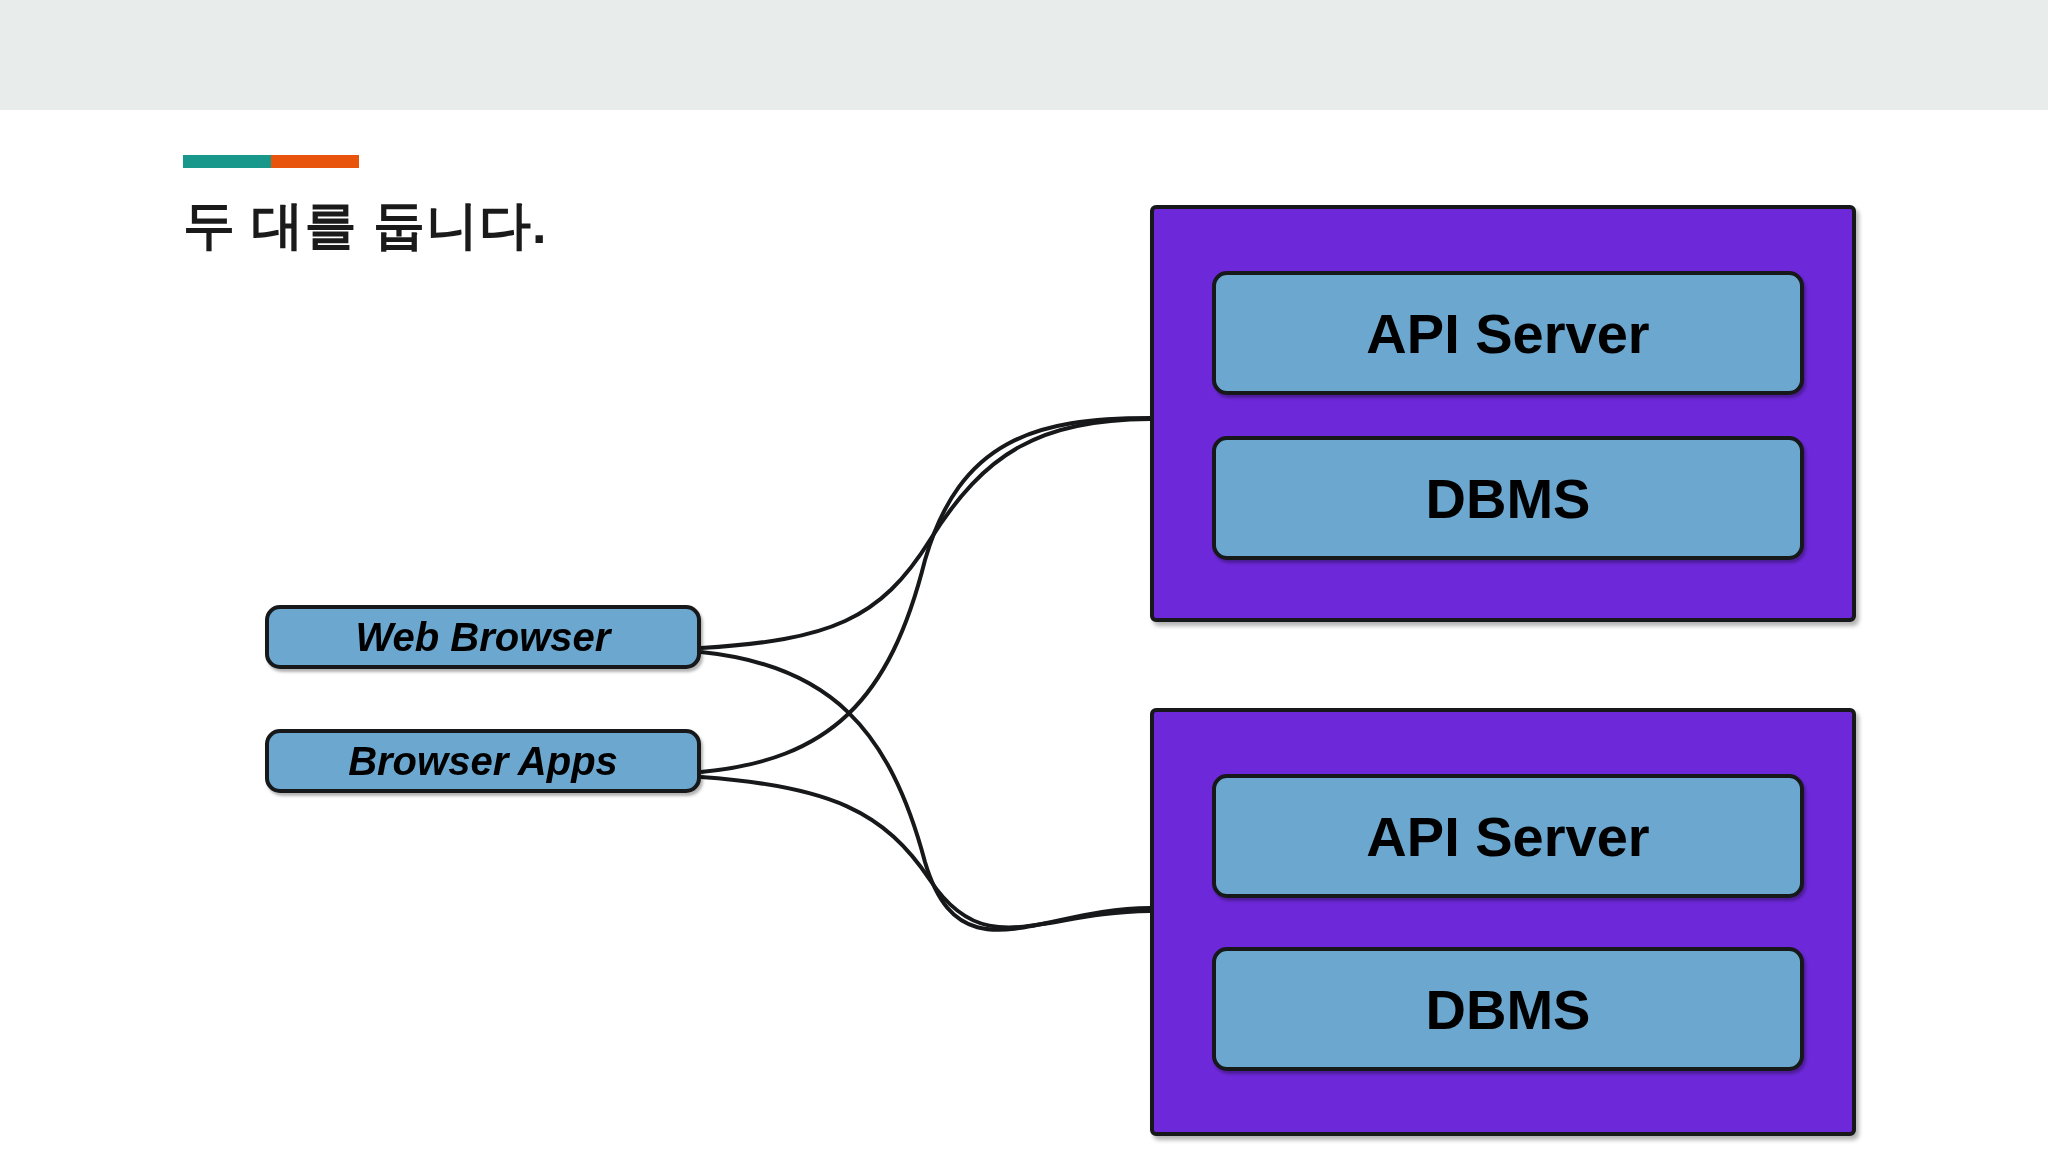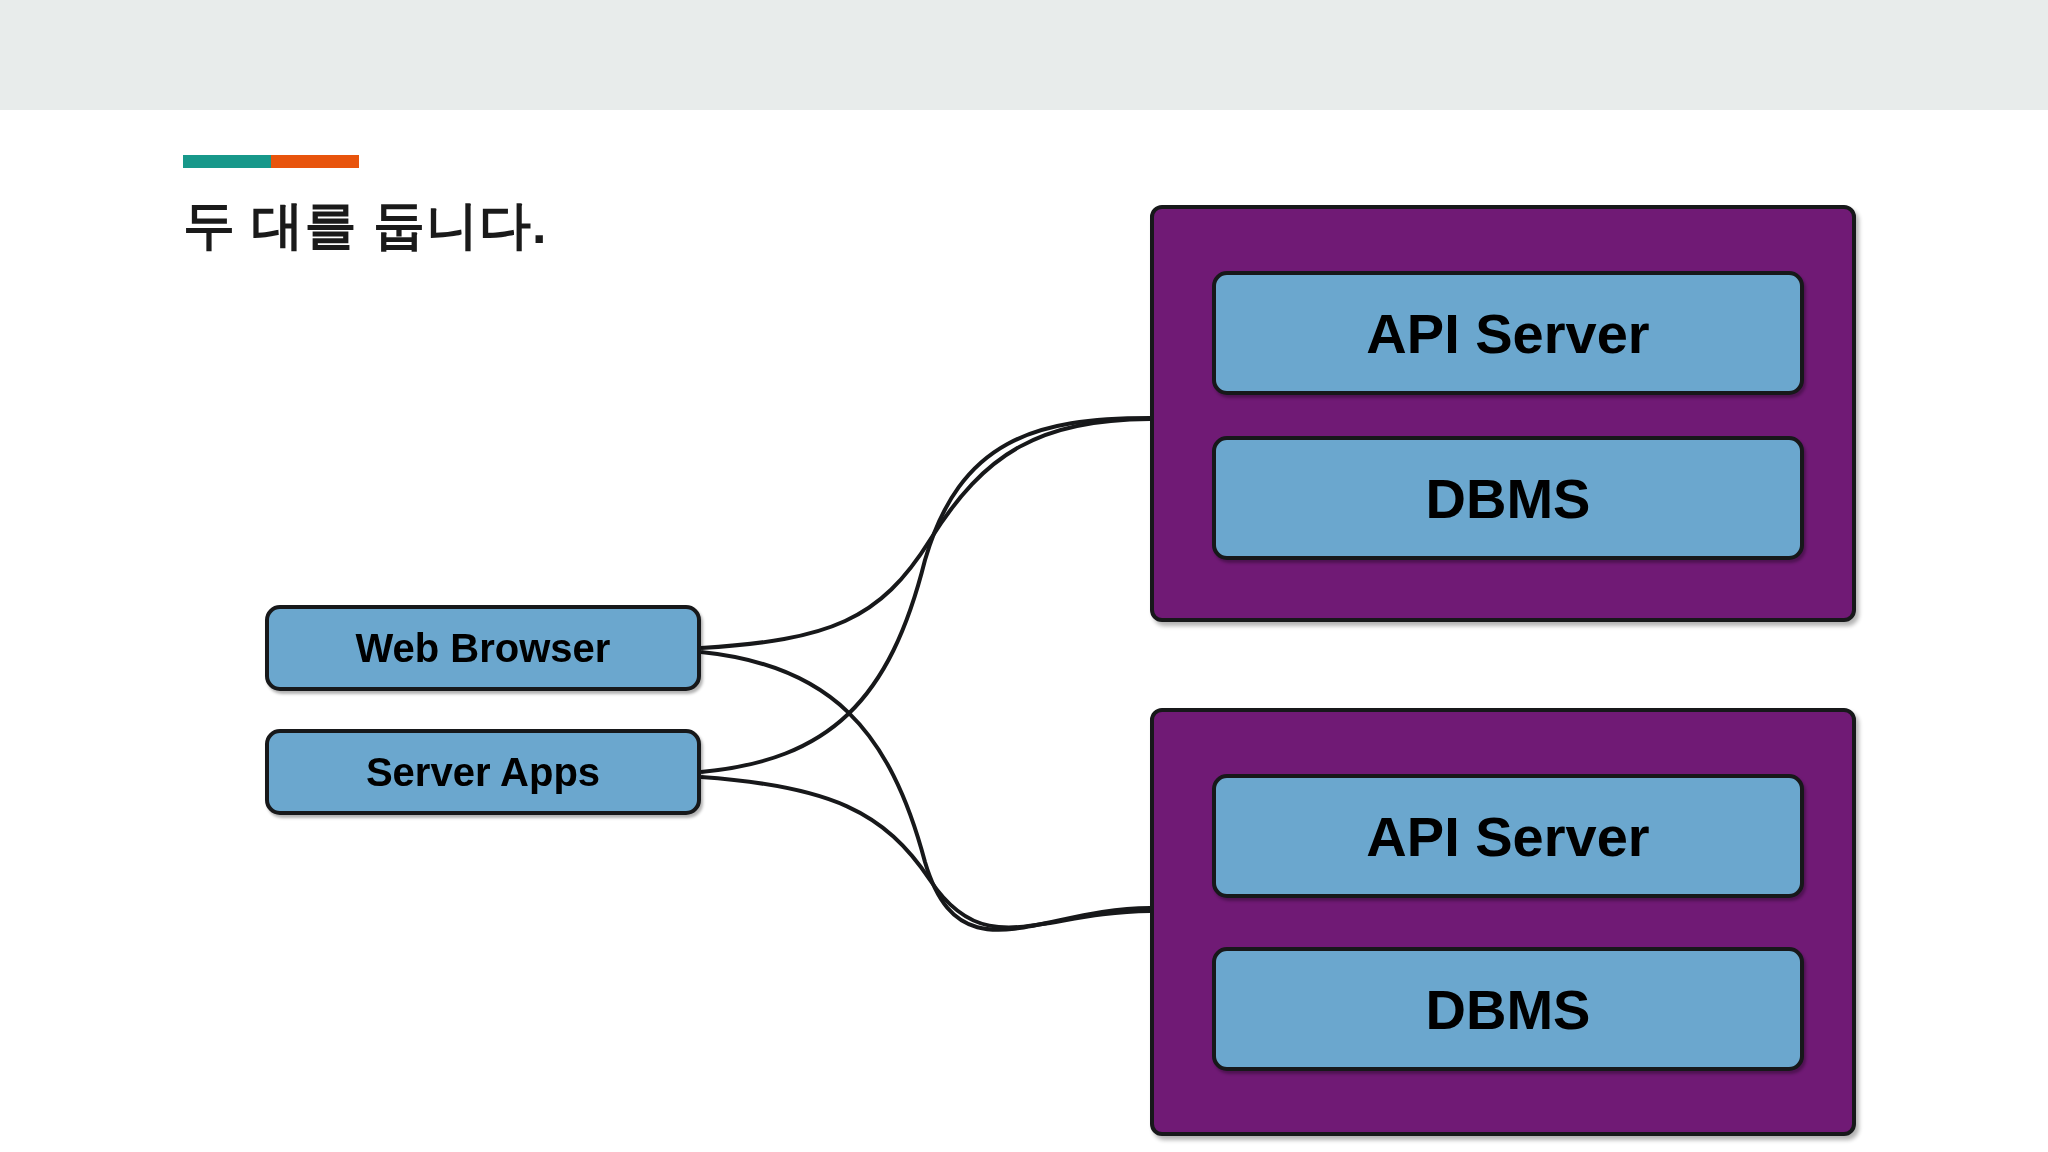--- a/index.html
+++ b/index.html
@@ -95,34 +95,35 @@
     justify-content: center;
     color: #000000;
     font-weight: 700;
     box-shadow: 2px 3px 3px rgba(0,0,0,0.30);
   }
 
   
   .client-box {
     left: 265px;
     width: 436px;
-    height: 86px;
+    height: 64px;
     font-size: 40px;
+    font-style: italic;
   }
   #client-web-browser { top: 605px; }
   #client-mobile-apps { top: 729px; }
 
   
   .server-group {
     position: absolute;
     left: 1150px;
     width: 706px;
-    background: #701a75;
+    background: #6d28d9;
     border: 4px solid #17181A;
-    border-radius: 12px;
+    border-radius: 6px;
     box-sizing: border-box;
     box-shadow: 3px 4px 4px rgba(0,0,0,0.30);
   }
   #server-group-1 { top: 205px;  height: 417px; }
   #server-group-2 { top: 708px;  height: 428px; }
 
   
   .server-box {
     left: 58px;
     width: 592px;
@@ -159,21 +160,21 @@
     <path d="M 701 652 C 830 665 890 730 925 862 C 960 980 1040 908 1150 908" fill="none" stroke="#17181A" stroke-width="4"></path>
 
     <path d="M 701 777 C 830 786 885 812 930 880 C 985 963 1040 912 1150 911" fill="none" stroke="#17181A" stroke-width="4"></path>
   </svg>
 
   <div id="client-web-browser" class="node-box client-box">
     <span>Web Browser</span>
   </div>
 
   <div id="client-mobile-apps" class="node-box client-box">
-    <span>Server Apps</span>
+    <span>Browser Apps</span>
   </div>
 
   <div id="server-group-1" class="server-group">
     <div class="node-box server-box api-box">
       <span>API Server</span>
     </div>
     <div class="node-box server-box dbms-box">
       <span>DBMS</span>
     </div>
   </div>

